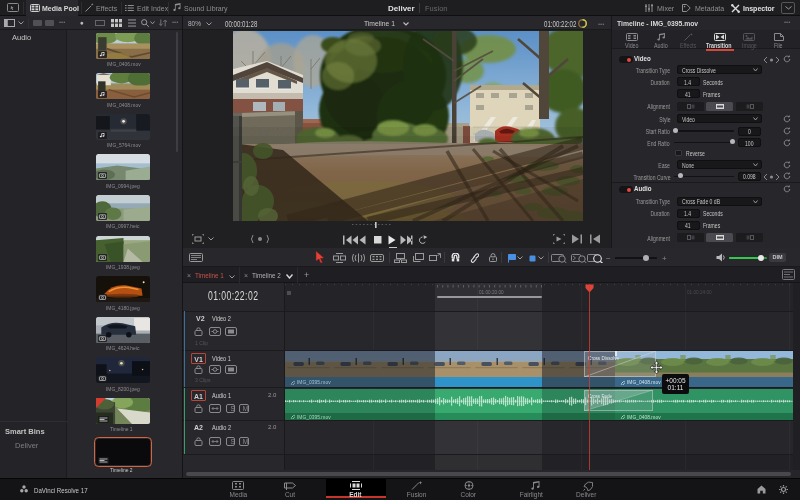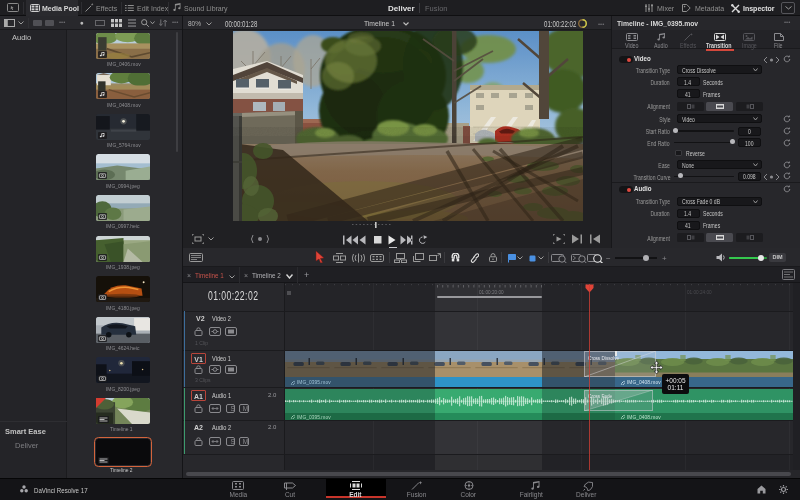--- a/index.html
+++ b/index.html
@@ -111,21 +111,21 @@
 <svg class="ab" style="left:150px;top:21px;" width="5" height="4" viewBox="0 0 5 4">
     <path d="M0.5 0.5 L2.5 2.8 L4.5 0.5" stroke="#9a9a9a" fill="none"></path>
   </svg>
 <svg class="ab" style="left:159px;top:19px;" width="8" height="8" viewBox="0 0 8 8">
     <path d="M1.8 0.5v6M0 4.5l1.8 2 1.8-2M6.2 7.5v-6M4.4 3l1.8-2 1.8 2" stroke="#707074" fill="none"></path>
   </svg>
 <div class="ab lbl" style="left:172px;top:19px;font-size:6px;color:#707074;font-weight:normal;">•••</div>
 <div class="ab" style="left:0px;top:30px;width:67px;height:448px;background:#242428;border-right:1px solid #1b1b1e;"></div>
 <div class="ab lbl" style="left:12px;top:33px;font-size:7.5px;color:#c4c4c4;font-weight:normal;">Audio</div>
 <div class="ab" style="left:0px;top:421px;width:67px;height:1px;background:#2e2e32;"></div>
-<div class="ab lbl" style="left:5px;top:427px;font-size:7.5px;color:#c2c2c2;font-weight:bold;">Smart Ease</div>
+<div class="ab lbl" style="left:5px;top:427px;font-size:7.5px;color:#c2c2c2;font-weight:bold;">Smart Bins</div>
 <div class="ab lbl" style="left:15px;top:441px;font-size:7.5px;color:#7e7e82;font-weight:normal;">Deliver</div>
 <div class="ab" style="left:67px;top:30px;width:115px;height:448px;background:#28282c;"></div>
 <div class="ab" style="left:95.5px;top:32.5px;width:54px;height:26px;border-radius:2.5px;overflow:hidden;"><svg width="54" height="26" viewBox="0 0 51 25" preserveAspectRatio="none">
       <rect width="51" height="25" fill="#b7a979"></rect>
       <rect width="51" height="11" fill="#b9cdd8"></rect>
       <ellipse cx="8" cy="4" rx="12" ry="7" fill="#6d8c49"></ellipse>
       <ellipse cx="30" cy="3" rx="12" ry="6" fill="#7d9c55"></ellipse>
       <ellipse cx="46" cy="5" rx="10" ry="7" fill="#5d7c3f"></ellipse>
       <rect y="10" width="51" height="5" fill="#a8915f"></rect>
       <rect y="15" width="51" height="10" fill="#8a6e48"></rect>

